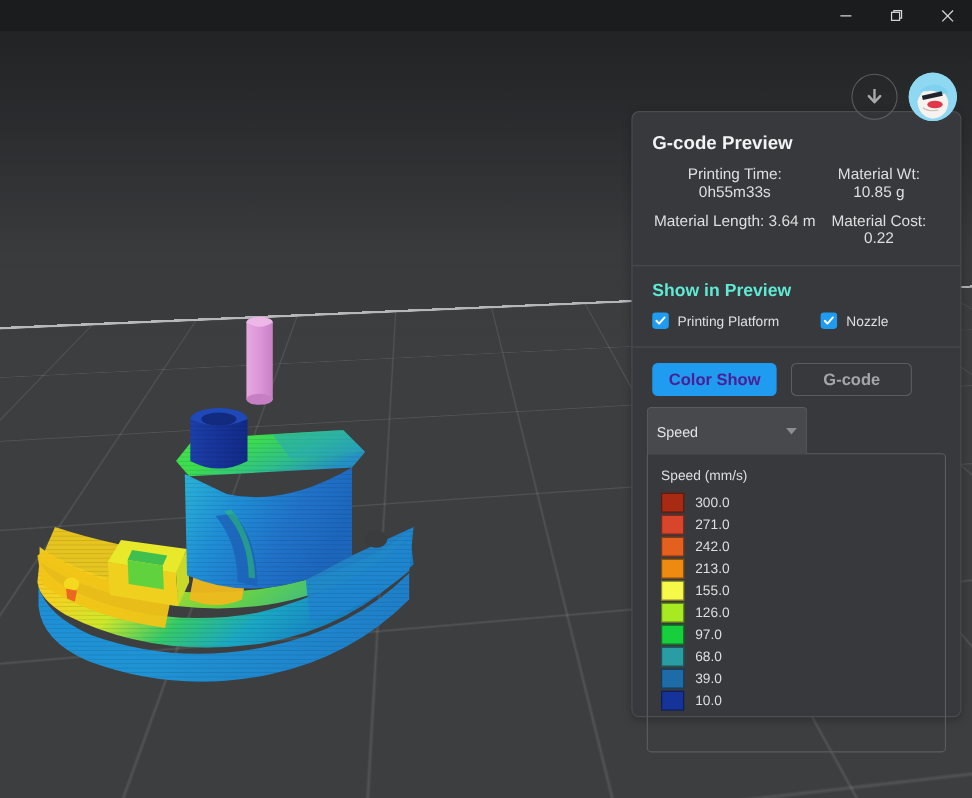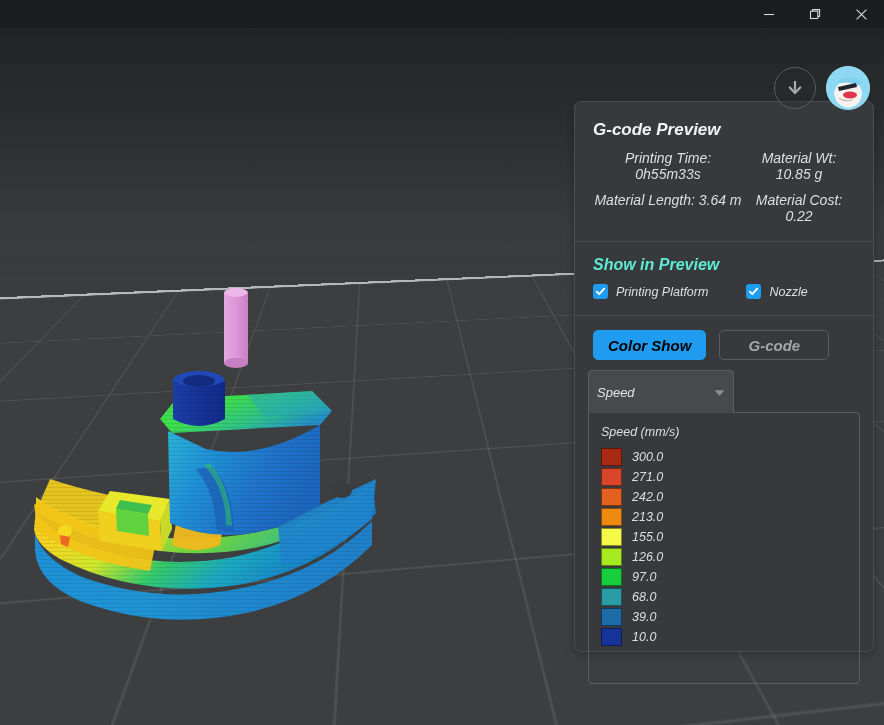--- a/index.html
+++ b/index.html
@@ -164,21 +164,20 @@
     position: absolute;
     left: 574px; top: 101px;
     width: 300px; height: 551px;
     background: #38393c;
     border: 1px solid #4b4d50;
     border-radius: 7px;
     box-sizing: border-box;
     z-index: 20;
     box-shadow: 0 2px 8px rgba(0,0,0,0.25);
     color: #e3e4e6;
-    font-style: italic;
   }
   .panel-section {
     padding: 0 18px;
   }
   .divider {
     height: 1px;
     background: #4a4c4f;
     margin: 0;
   }
   .panel-title {
@@ -240,21 +239,21 @@
     border-radius: 5px;
     display: flex;
     align-items: center;
     justify-content: center;
     font-size: 15px;
     font-weight: bold;
     box-sizing: border-box;
   }
   .mode-btn.active {
     background: #1f9bef;
-    color: #000000;
+    color: #4c1d95;
     border: 1px solid #1f9bef;
   }
   .mode-btn.inactive {
     background: transparent;
     color: #a4a6a9;
     border: 1px solid #5a5c5f;
     margin-left: 13px;
     min-width: 110px;
     text-align: center;
   }

